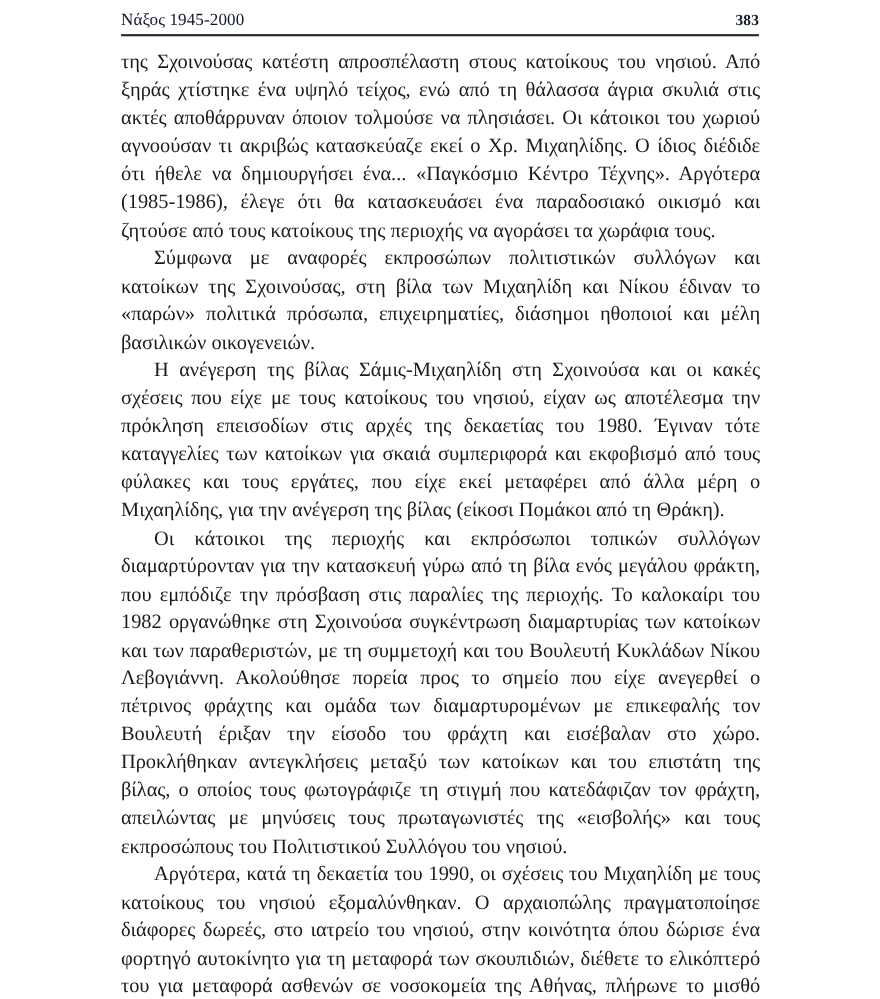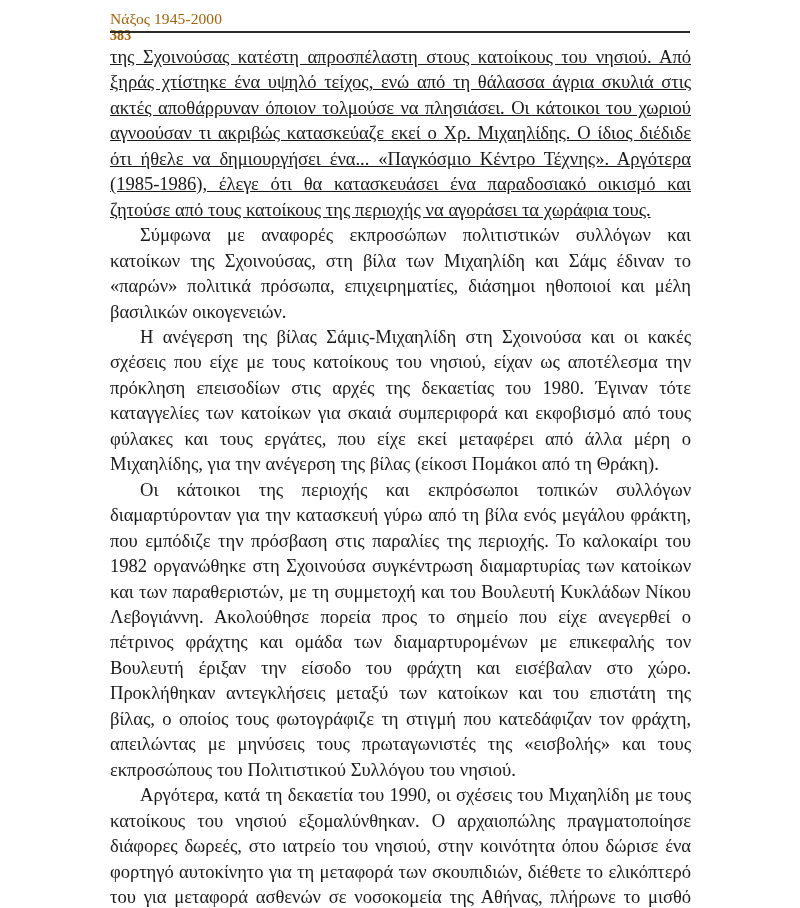--- a/index.html
+++ b/index.html
@@ -27,22 +27,21 @@
   .running-head {
     position: absolute;
     left: 110px;
     top: 10px;
     width: 580px;
     display: flex;
     align-items: baseline;
     justify-content: space-between;
     font-size: 15.5px;
     letter-spacing: 0.1px;
-    color: #a16207;
-    flex-direction: column;
+    color: #0f172a;
   }
   .running-head-title {
     white-space: nowrap;
   }
   .running-head-folio {
     font-size: 14px;
     font-weight: 700;
     white-space: nowrap;
   }
 
@@ -68,21 +67,20 @@
     text-indent: 30px;
     text-align: justify;
     font-size: 18.6px;
     line-height: 25.45px;
     letter-spacing: -0.05px;
     word-spacing: 0.2px;
     hyphens: manual;
   }
   .para.first {
     text-indent: 0;
-    text-decoration: underline;
   }
   
   .para.cut-off :last-child {
     display: inline;
   }
   .para.cut-off {
     text-align-last: justify;
   }
 </style>
 </head>
@@ -92,19 +90,19 @@
 
   <div class="running-head">
     <span class="running-head-title">Νάξος 1945-2000</span>
     <span class="running-head-folio">383</span>
   </div>
 
   <div class="head-rule"></div>
 
   <div class="textblock">
       <p class="para first">της Σχοινούσας κατέστη απροσπέλαστη στους κατοίκους του νησιού. Από ξηράς χτίστηκε ένα υψηλό τείχος, ενώ από τη θάλασσα άγρια σκυλιά στις ακτές αποθάρρυναν όποιον τολμούσε να πλησιάσει. Οι κάτοικοι του χωριού αγνοούσαν τι ακριβώς κατασκεύαζε εκεί ο Χρ. Μιχαηλίδης. Ο ίδιος διέδιδε ότι ήθελε να δημιουργήσει ένα... «Παγκόσμιο Κέντρο Τέχνης». Αργότερα (1985-1986), έλεγε ότι θα κατασκευάσει ένα παραδοσιακό οικισμό και ζητούσε από τους κατοίκους της περιοχής να αγοράσει τα χωράφια τους.</p>
-      <p class="para">Σύμφωνα με αναφορές εκπροσώπων πολιτιστικών συλλόγων και κατοίκων της Σχοινούσας, στη βίλα των Μιχαηλίδη και Σάμς έδιναν το «παρών» πολιτικά πρόσωπα, επιχειρηματίες, διάσημοι ηθοποιοί και μέλη βασιλικών οικογενειών.</p>
+      <p class="para">Σύμφωνα με αναφορές εκπροσώπων πολιτιστικών συλλόγων και κατοίκων της Σχοινούσας, στη βίλα των Μιχαηλίδη και Νίκου έδιναν το «παρών» πολιτικά πρόσωπα, επιχειρηματίες, διάσημοι ηθοποιοί και μέλη βασιλικών οικογενειών.</p>
       <p class="para">Η ανέγερση της βίλας Σάμις-Μιχαηλίδη στη Σχοινούσα και οι κακές σχέσεις που είχε με τους κατοίκους του νησιού, είχαν ως αποτέλεσμα την πρόκληση επεισοδίων στις αρχές της δεκαετίας του 1980. Έγιναν τότε καταγγελίες των κατοίκων για σκαιά συμπεριφορά και εκφοβισμό από τους φύλακες και τους εργάτες, που είχε εκεί μεταφέρει από άλλα μέρη ο Μιχαηλίδης, για την ανέγερση της βίλας (είκοσι Πομάκοι από τη Θράκη).</p>
       <p class="para">Οι κάτοικοι της περιοχής και εκπρόσωποι τοπικών συλλόγων διαμαρτύρονταν για την κατασκευή γύρω από τη βίλα ενός μεγάλου φράκτη, που εμπόδιζε την πρόσβαση στις παραλίες της περιοχής. Το καλοκαίρι του 1982 οργανώθηκε στη Σχοινούσα συγκέντρωση διαμαρτυρίας των κατοίκων και των παραθεριστών, με τη συμμετοχή και του Βουλευτή Κυκλάδων Νίκου Λεβογιάννη. Ακολούθησε πορεία προς το σημείο που είχε ανεγερθεί ο πέτρινος φράχτης και ομάδα των διαμαρτυρομένων με επικεφαλής τον Βουλευτή έριξαν την είσοδο του φράχτη και εισέβαλαν στο χώρο. Προκλήθηκαν αντεγκλήσεις μεταξύ των κατοίκων και του επιστάτη της βίλας, ο οποίος  τους φωτογράφιζε τη στιγμή που κατεδάφιζαν τον φράχτη, απειλώντας με μηνύσεις τους πρωταγωνιστές της «εισβολής» και τους εκπροσώπους του Πολιτιστικού Συλλόγου του νησιού.</p>
       <p class="para cut-off">Αργότερα, κατά τη δεκαετία του 1990, οι σχέσεις του Μιχαηλίδη με τους κατοίκους του νησιού εξομαλύνθηκαν. Ο αρχαιοπώλης πραγματοποίησε διάφορες δωρεές, στο ιατρείο του νησιού, στην κοινότητα όπου δώρισε ένα φορτηγό αυτοκίνητο για τη μεταφορά των σκουπιδιών, διέθετε το ελικόπτερό του για μεταφορά ασθενών σε νοσοκομεία της Αθήνας, πλήρωνε το μισθό δασκάλας ξένων γλωσσών, για να διδά-</p>
     </div>
 
 </div>
 
 </body></html>

